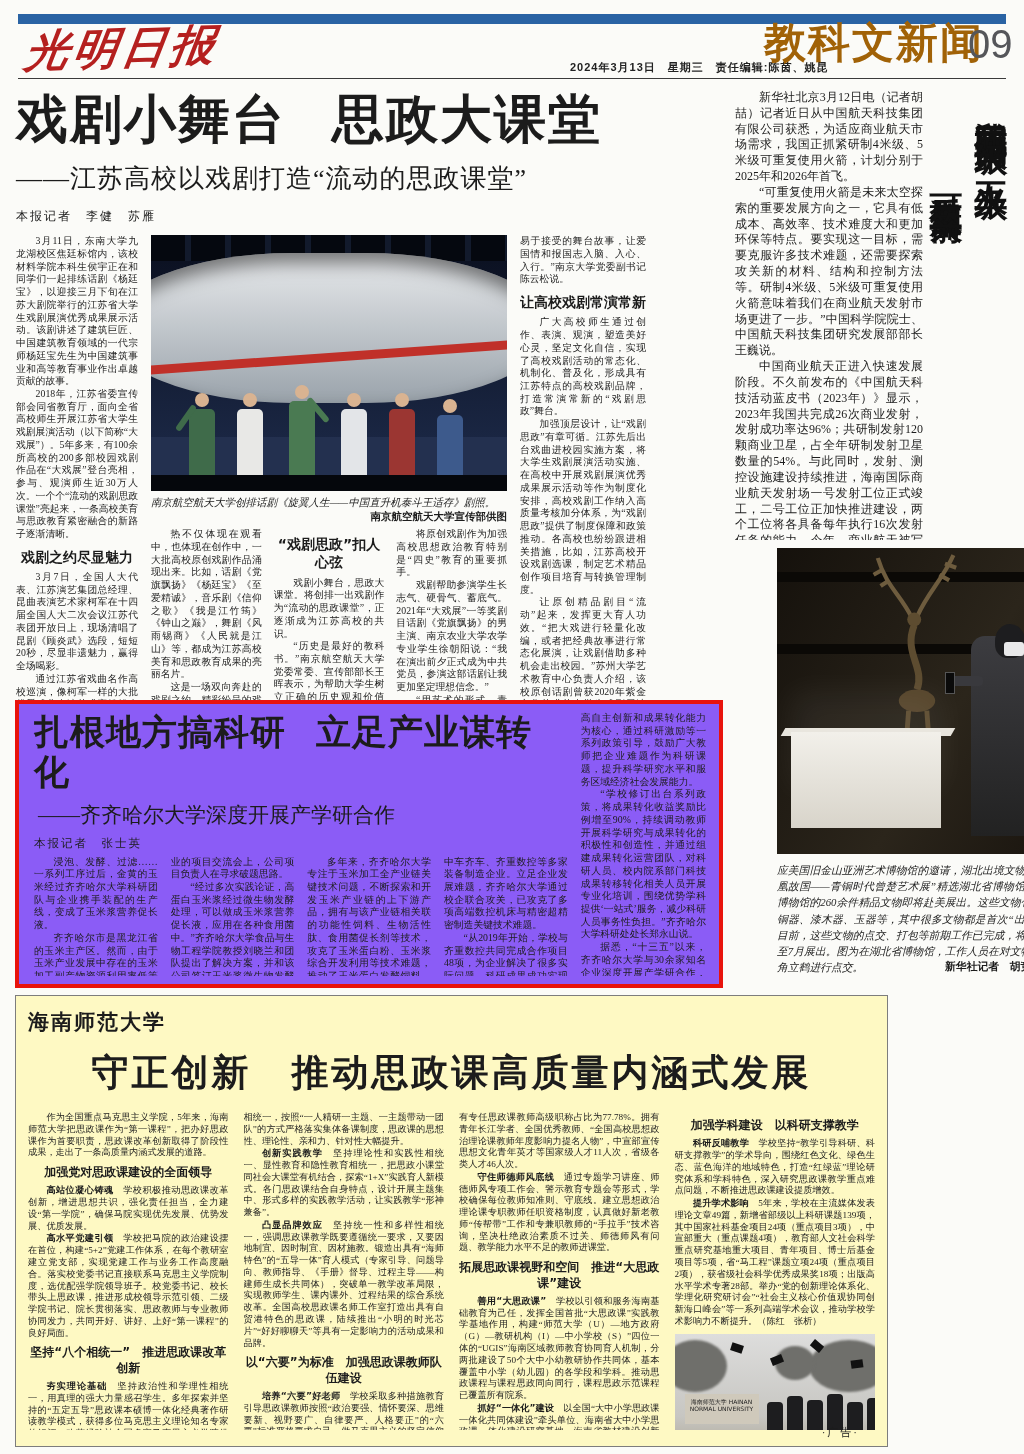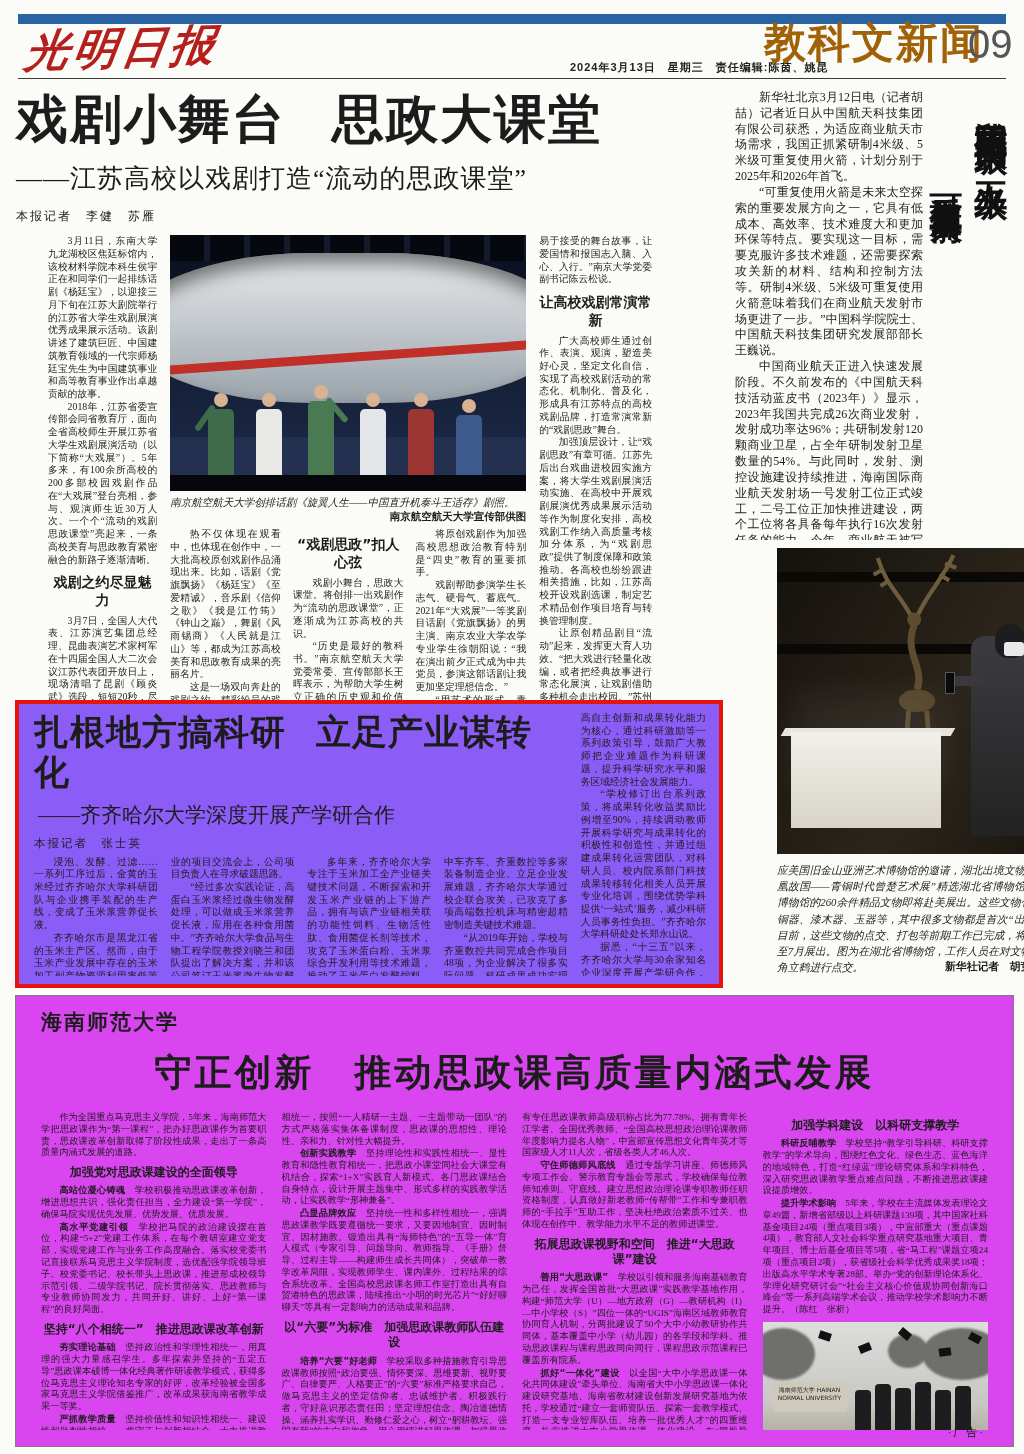--- a/index.html
+++ b/index.html
@@ -28,21 +28,21 @@
   .cap  { font-style:italic; }
 
   
   .drama   { position:absolute; left:16px; top:90px; width:636px; }
   .drama h1{ font-size:52px; line-height:1.1; font-weight:900; letter-spacing:2px;
              font-family:"DejaVu Serif", serif; }
   .drama h1 .gap { display:inline-block; width:46px; }
   .drama .sub { font-size:26px; margin-top:14px; letter-spacing:1px; }
   .drama .by  { font-size:12px; margin-top:12px; letter-spacing:2px; }
   .drama-body { margin-top:10px; display:flex; gap:13px; height:478px; overflow:hidden; }
-  .dcol1 { width:122px;margin-left:32px; }
+  .dcol1 { width:122px; }
   .dmid  { width:356px; display:flex; flex-direction:column; }
   .dcol5 { width:126px; }
   .midcols { display:flex; gap:12px; flex:1; overflow:hidden; margin-top:4px; }
   .midcols > div { flex:1; }
   .pcap { font-size:10.5px; margin-top:5px; }
   .pcap .credit { display:block; text-align:right; font-style:normal; font-weight:bold;
                   font-family:"DejaVu Sans", sans-serif; }
 
   
   .photo-stage { position:relative; width:356px; height:256px; background:linear-gradient(#0a0f1e,#1e2c4c); overflow:hidden; }
@@ -90,22 +90,22 @@
   .qleft { width:545px; display:flex; flex-direction:column; }
   .qqhr h2 { font-size:35px; line-height:1.15; font-weight:900; letter-spacing:1px; font-family:"DejaVu Serif", serif; }
   .qqhr h2 .gap { display:inline-block; width:30px; }
   .qqhr .sub { font-size:21px; margin:8px 0 0 4px; }
   .qqhr .by  { font-size:11.5px; margin:7px 0 5px; letter-spacing:2px; }
   .qcols { display:flex; gap:13px; flex:1; overflow:hidden; }
   .qcols > div { flex:1; }
   .qc5 { width:128px; overflow:hidden; }
 
   
-  .hainan { position:absolute; left:15px; top:995px; width:999px; height:452px; border:1px solid #7d7d7d;
-            background:#d946ef; padding:12px 25px 8px; }
+  .hainan { position:absolute; left:15px; top:995px; width:873px; height:452px; border:1px solid #7d7d7d;
+            background:#fef9c3; padding:12px 12px 8px; }
   .kicker { font-size:21px; font-weight:900; font-family:"DejaVu Sans", sans-serif; letter-spacing:2px; }
   .hainan h3 { text-align:center; font-size:37px; font-weight:900; letter-spacing:3px; margin:12px 0 14px;
                font-family:"DejaVu Serif", serif; }
   .hcols { display:flex; gap:15px; height:318px; overflow:hidden; }
   .hcols > div { flex:1; font-size:9.2px; line-height:1.28; text-align:justify; overflow:hidden; }
   .hcols p { text-indent:2em; }
   .hsub { text-align:center; font-weight:bold; font-size:12px; margin:6px 0 4px;
           font-family:"DejaVu Sans", sans-serif; text-indent:0; }
   .hcols b.lead { font-family:"DejaVu Sans", sans-serif; }
   .admark { position:absolute; right:28px; bottom:6px; font-size:11px; letter-spacing:2px; }
@@ -281,21 +281,21 @@
     </div>
     <div>
       <p style="text-indent:0">相统一，按照“一人精研一主题、一主题带动一团队”的方式严格落实集体备课制度，思政课的思想性、理论性、亲和力、针对性大幅提升。</p>
       <p><b class="lead">创新实践教学</b>　<span>坚持理论性和实践性相统一、显性教育和隐性教育相统一，把思政小课堂同社会大课堂有机结合，探索“1+X”实践育人新模式。各门思政课结合自身特点，设计开展主题集中、形式多样的实践教学活动，让实践教学“形神兼备”。</span></p>
       <p><b class="lead">凸显品牌效应</b>　<span>坚持统一性和多样性相统一，强调思政课教学既要遵循统一要求，又要因地制宜、因时制宜、因材施教。锻造出具有“海师特色”的“五导一体”育人模式（专家引导、问题导向、教师指导、《手册》督导、过程主导——构建师生成长共同体），突破单一教学改革局限，实现教师学生、课内课外、过程结果的综合系统改革。全国高校思政课名师工作室打造出具有自贸港特色的思政课，陆续推出“小明的时光芯片”“好好聊聊天”等具有一定影响力的活动成果和品牌。</span></p>
       <div class="hsub">以“六要”为标准　加强思政课教师队伍建设</div>
       <p><b class="lead">培养“六要”好老师</b>　<span>学校采取多种措施教育引导思政课教师按照“政治要强、情怀要深、思维要新、视野要广、自律要严、人格要正”的“六要”标准严格要求自己，做马克思主义的坚定信仰者、忠诚维护者、积极践行者，守好意识形态责任田；坚定理想信念、陶冶道德情操、涵养扎实学识、勤修仁爱之心，树立“躬耕教坛、强国有我”的志向和抱负，用心用情讲好思政课。加强思政课教师队伍建设，教师队伍的年龄结构、学历结构、职称结构不断优化，专业化程度不断提升。现</span></p>
     </div>
     <div>
       <p style="text-indent:0">有专任思政课教师高级职称占比为77.78%。拥有青年长江学者、全国优秀教师、“全国高校思想政治理论课教师年度影响力提名人物”，中宣部宣传思想文化青年英才等国家级人才11人次，省级各类人才46人次。</p>
-      <p><b class="lead">守住师德师风底线</b>　<span>通过专题学习讲座、师德师风专项工作会、警示教育专题会等形式，学校确保每位教师知准则、守底线。建立思想政治理论课专职教师任职资格制度，认真做好新老教师“传帮带”工作和专兼职教师的“手拉手”互助工作，坚决杜绝政治素质不过关、也体现在创作中、教学能力水平不足的教师进课堂。</span></p>
+      <p><b class="lead">守住师德师风底线</b>　<span>通过专题学习讲座、师德师风专项工作会、警示教育专题会等形式，学校确保每位教师知准则、守底线。建立思想政治理论课专职教师任职资格制度，认真做好新老教师“传帮带”工作和专兼职教师的“手拉手”技术咨询，坚决杜绝政治素质不过关、师德师风有问题、教学能力水平不足的教师进课堂。</span></p>
       <div class="hsub">拓展思政课视野和空间　推进“大思政课”建设</div>
       <p><b class="lead">善用“大思政课”</b>　<span>学校以引领和服务海南基础教育为己任，发挥全国首批“大思政课”实践教学基地作用，构建“师范大学（U）—地方政府（G）—教研机构（I）—中小学校（S）”四位一体的“UGIS”海南区域教师教育协同育人机制，分两批建设了50个大中小幼教研协作共同体，基本覆盖中小学（幼儿园）的各学段和学科。推动思政课程与课程思政同向同行，课程思政示范课程已覆盖所有院系。</span></p>
       <p><b class="lead">抓好“一体化”建设</b>　<span>以全国“大中小学思政课一体化共同体建设”牵头单位、海南省大中小学思政课一体化建设研究基地、海南省教材建设创新发展研究基地为依托，学校通过“建立一套师资队伍、探索一套教学模式、打造一支专业智库队伍、培养一批优秀人才”的四重维度，扎实推进大中小学思政课一体化建设。在“同题异构”教学展示活动中，小学的“故事链”、中学的“逻辑链”和大学的“问题链”鲜活地展现出思政课在各学段循序渐进、螺旋上升的特点。</span></p>
     </div>
     <div>
       <div class="hsub">加强学科建设　以科研支撑教学</div>
       <p><b class="lead">科研反哺教学</b>　<span>学校坚持“教学引导科研、科研支撑教学”的学术导向，围绕红色文化、绿色生态、蓝色海洋的地域特色，打造“红绿蓝”理论研究体系和学科特色，深入研究思政课教学重点难点问题，不断推进思政课建设提质增效。</span></p>
       <p><b class="lead">提升学术影响</b>　<span>5年来，学校在主流媒体发表理论文章49篇，新增省部级以上科研课题139项，其中国家社科基金项目24项（重点项目3项），中宣部重大（重点课题4项），教育部人文社会科学重点研究基地重大项目、青年项目、博士后基金项目等5项，省“马工程”课题立项24项（重点项目2项），获省级社会科学优秀成果奖18项；出版高水平学术专著28部。举办“党的创新理论体系化、学理化研究研讨会”“社会主义核心价值观协同创新海口峰会”等一系列高端学术会议，推动学校学术影响力不断提升。（陈红　张析）</span></p>
       <div class="photo-grad">
         <div class="tree" style="left:-12px"></div>

